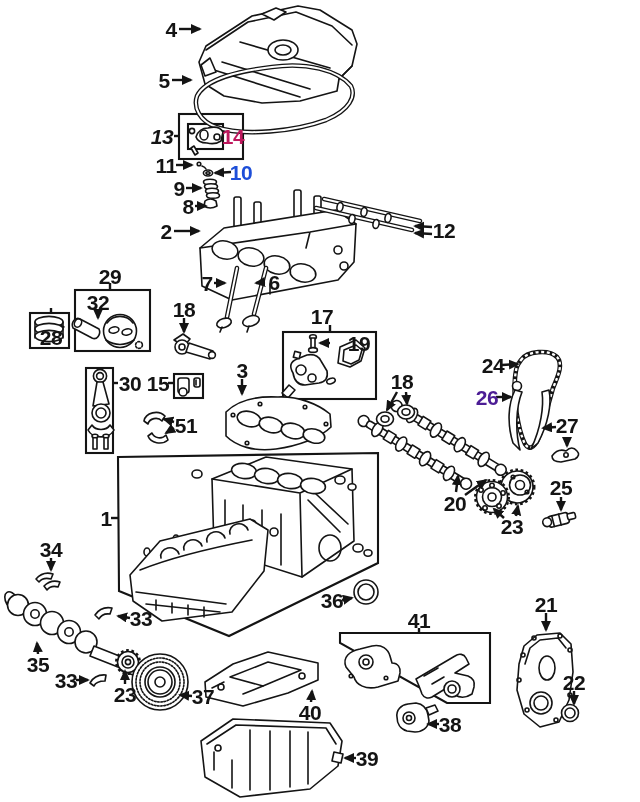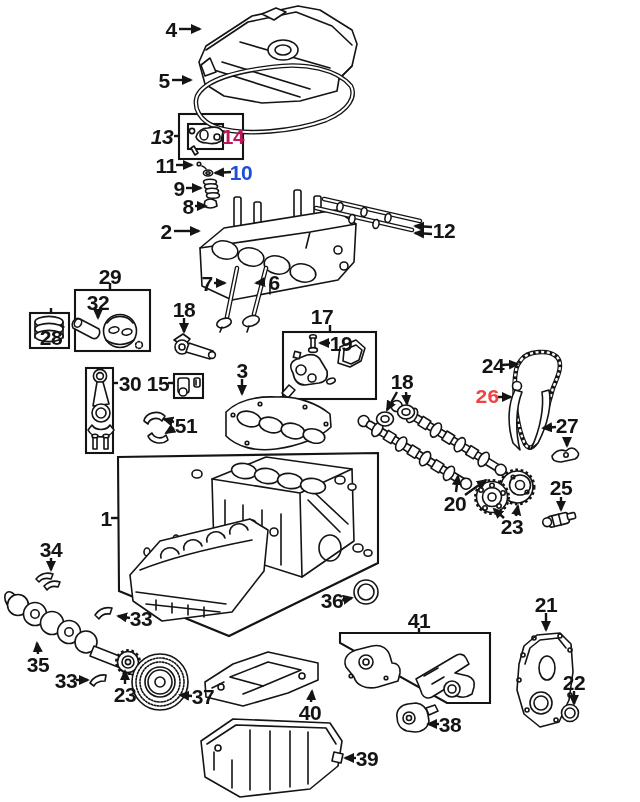--- a/index.html
+++ b/index.html
@@ -449,31 +449,31 @@
       <div class="callout" style="left: 166px; top: 165px; color: rgb(20, 20, 20);">11</div>
       <div class="callout" style="left: 241px; top: 172px; color: #1d4ed8;">10</div>
       <div class="callout" style="left: 179px; top: 188px; color: rgb(20, 20, 20);">9</div>
       <div class="callout" style="left: 188px; top: 206px; color: rgb(20, 20, 20);">8</div>
       <div class="callout" style="left: 166px; top: 231px; color: rgb(20, 20, 20);">2</div>
       <div class="callout" style="left: 444px; top: 230px; color: rgb(20, 20, 20);">12</div>
       <div class="callout" style="left: 207px; top: 283px; color: rgb(20, 20, 20);">7</div>
       <div class="callout" style="left: 274px; top: 282px; color: rgb(20, 20, 20);">6</div>
       <div class="callout" style="left: 184px; top: 309px; color: rgb(20, 20, 20);">18</div>
       <div class="callout" style="left: 322px; top: 316px; color: rgb(20, 20, 20);">17</div>
-      <div class="callout" style="left: 341px; top: 343px; color: rgb(20, 20, 20);">19</div>
+      <div class="callout" style="left: 341px; top: 343px; color: rgb(20, 20, 20); padding-left: 36px;">19</div>
       <div class="callout" style="left: 402px; top: 381px; color: rgb(20, 20, 20);">18</div>
       <div class="callout" style="left: 242px; top: 370px; color: rgb(20, 20, 20);">3</div>
       <div class="callout" style="left: 51px; top: 301px; color: rgb(20, 20, 20); margin-top: 36px;">28</div>
       <div class="callout" style="left: 110px; top: 276px; color: rgb(20, 20, 20);">29</div>
       <div class="callout" style="left: 98px; top: 302px; color: rgb(20, 20, 20);">32</div>
       <div class="callout" style="left: 130px; top: 383px; color: rgb(20, 20, 20);">30</div>
       <div class="callout" style="left: 158px; top: 383px; color: rgb(20, 20, 20);">15</div>
       <div class="callout" style="left: 186px; top: 425px; color: rgb(20, 20, 20);">51</div>
       <div class="callout" style="left: 493px; top: 365px; color: rgb(20, 20, 20);">24</div>
-      <div class="callout" style="left: 487px; top: 397px; color: #ef4444; font-family: Liberation Mono, monospace;">26</div>
+      <div class="callout" style="left: 487px; top: 397px; color: #4c1d95;">26</div>
       <div class="callout" style="left: 567px; top: 425px; color: rgb(20, 20, 20);">27</div>
       <div class="callout" style="left: 561px; top: 487px; color: rgb(20, 20, 20);">25</div>
       <div class="callout" style="left: 455px; top: 503px; color: rgb(20, 20, 20);">20</div>
       <div class="callout" style="left: 512px; top: 526px; color: rgb(20, 20, 20);">23</div>
       <div class="callout" style="left: 106px; top: 518px; color: rgb(20, 20, 20);">1</div>
       <div class="callout" style="left: 332px; top: 600px; color: rgb(20, 20, 20);">36</div>
       <div class="callout" style="left: 141px; top: 618px; color: rgb(20, 20, 20);">33</div>
       <div class="callout" style="left: 51px; top: 549px; color: rgb(20, 20, 20);">34</div>
       <div class="callout" style="left: 38px; top: 664px; color: rgb(20, 20, 20);">35</div>
       <div class="callout" style="left: 66px; top: 680px; color: rgb(20, 20, 20);">33</div>

